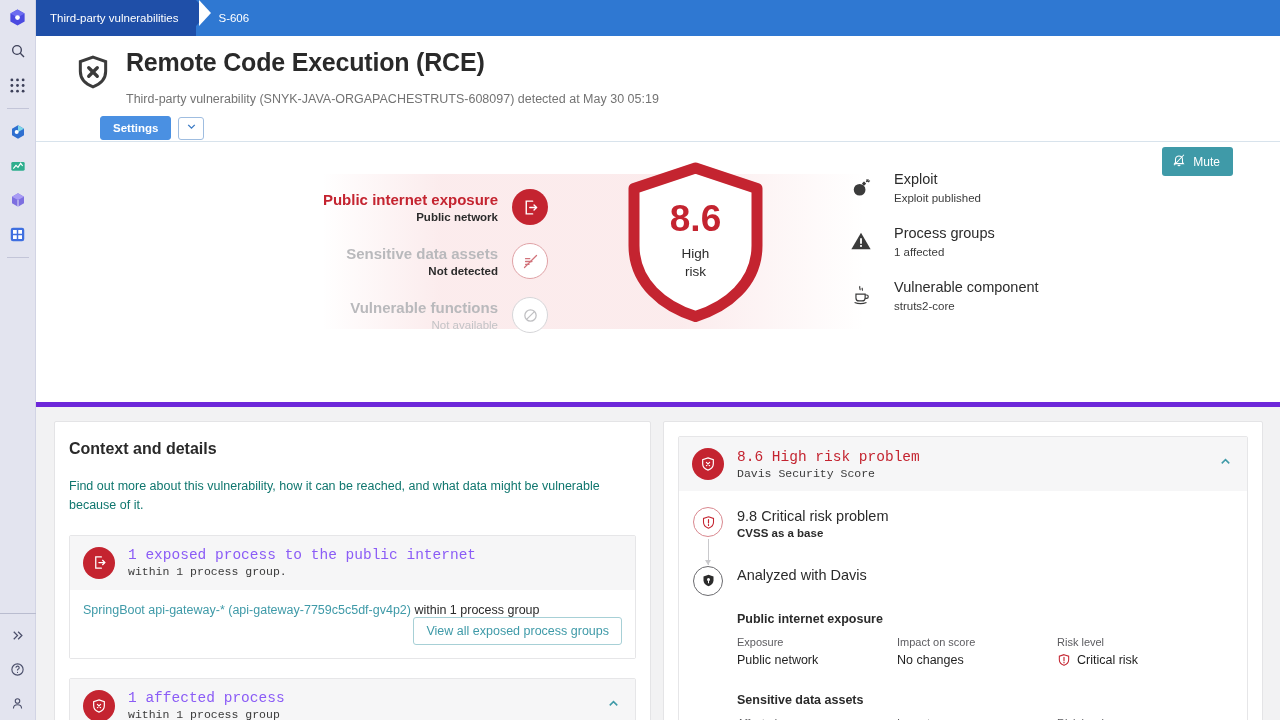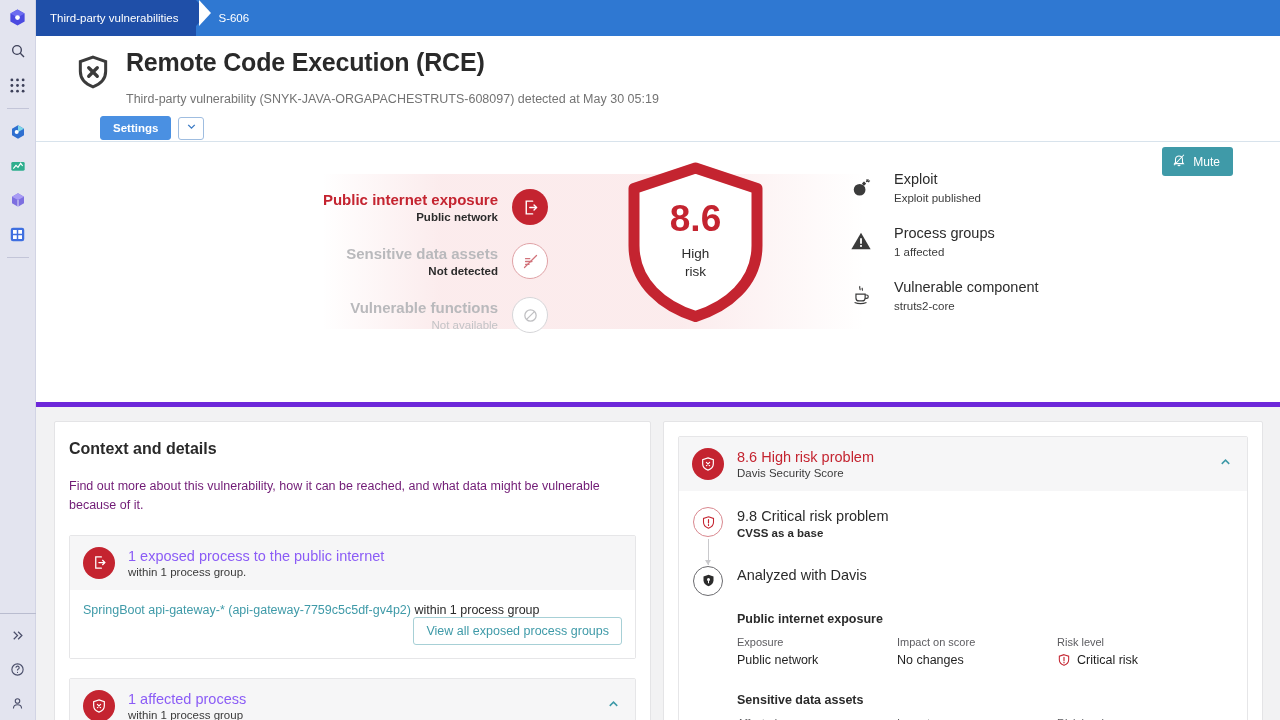--- a/index.html
+++ b/index.html
@@ -136,26 +136,26 @@
 
   
   .content { display: flex; gap: 12px; padding: 14px 8px 0 18px; }
   .card {
     background: #fff; border: 1px solid #e4e4e6; border-radius: 2px;
   }
   .col-left { width: 597px; flex: 0 0 597px; padding: 18px 14px 0 14px; height: 340px; }
   .col-right { width: 600px; flex: 0 0 600px; padding: 14px 14px 0 14px; height: 340px; }
 
   .card-title { font-size: 16px; font-weight: 700; color: #2a2a2a; }
-  .card-desc { font-size: 12.5px; color: #701a75; line-height: 1.55; margin-top: 19px; width: 565px; }
+  .card-desc { font-size: 12.5px; color: #0f766e; line-height: 1.55; margin-top: 19px; width: 565px; }
 
   .panel { border: 1px solid #e6e6e8; border-radius: 2px; margin-top: 19px; }
   .panel-head {
     background: #f6f6f7; display: flex; align-items: center; gap: 13px;
-    padding: 11px 13px 11px 13px; position: relative;
+    padding: 11px 13px 11px 13px; position: relative; font-family: Liberation Mono, monospace;
   }
   .pbadge { width: 32px; height: 32px; border-radius: 50%; display: flex; align-items: center; justify-content: center; flex: 0 0 32px; }
   .pbadge.red { background: #c42430; color: #fff; }
   .p-title { font-size: 14.5px; color: #8b5cf6; }
   .p-title.red { color: #c42430; }
   .p-sub { font-size: 11.5px; color: #3b3b3b; margin-top: 2px; }
   .chev {
     position: absolute; right: 14px; top: 50%; transform: translateY(-50%);
     color: #3f9aa8; cursor: pointer;
   }

